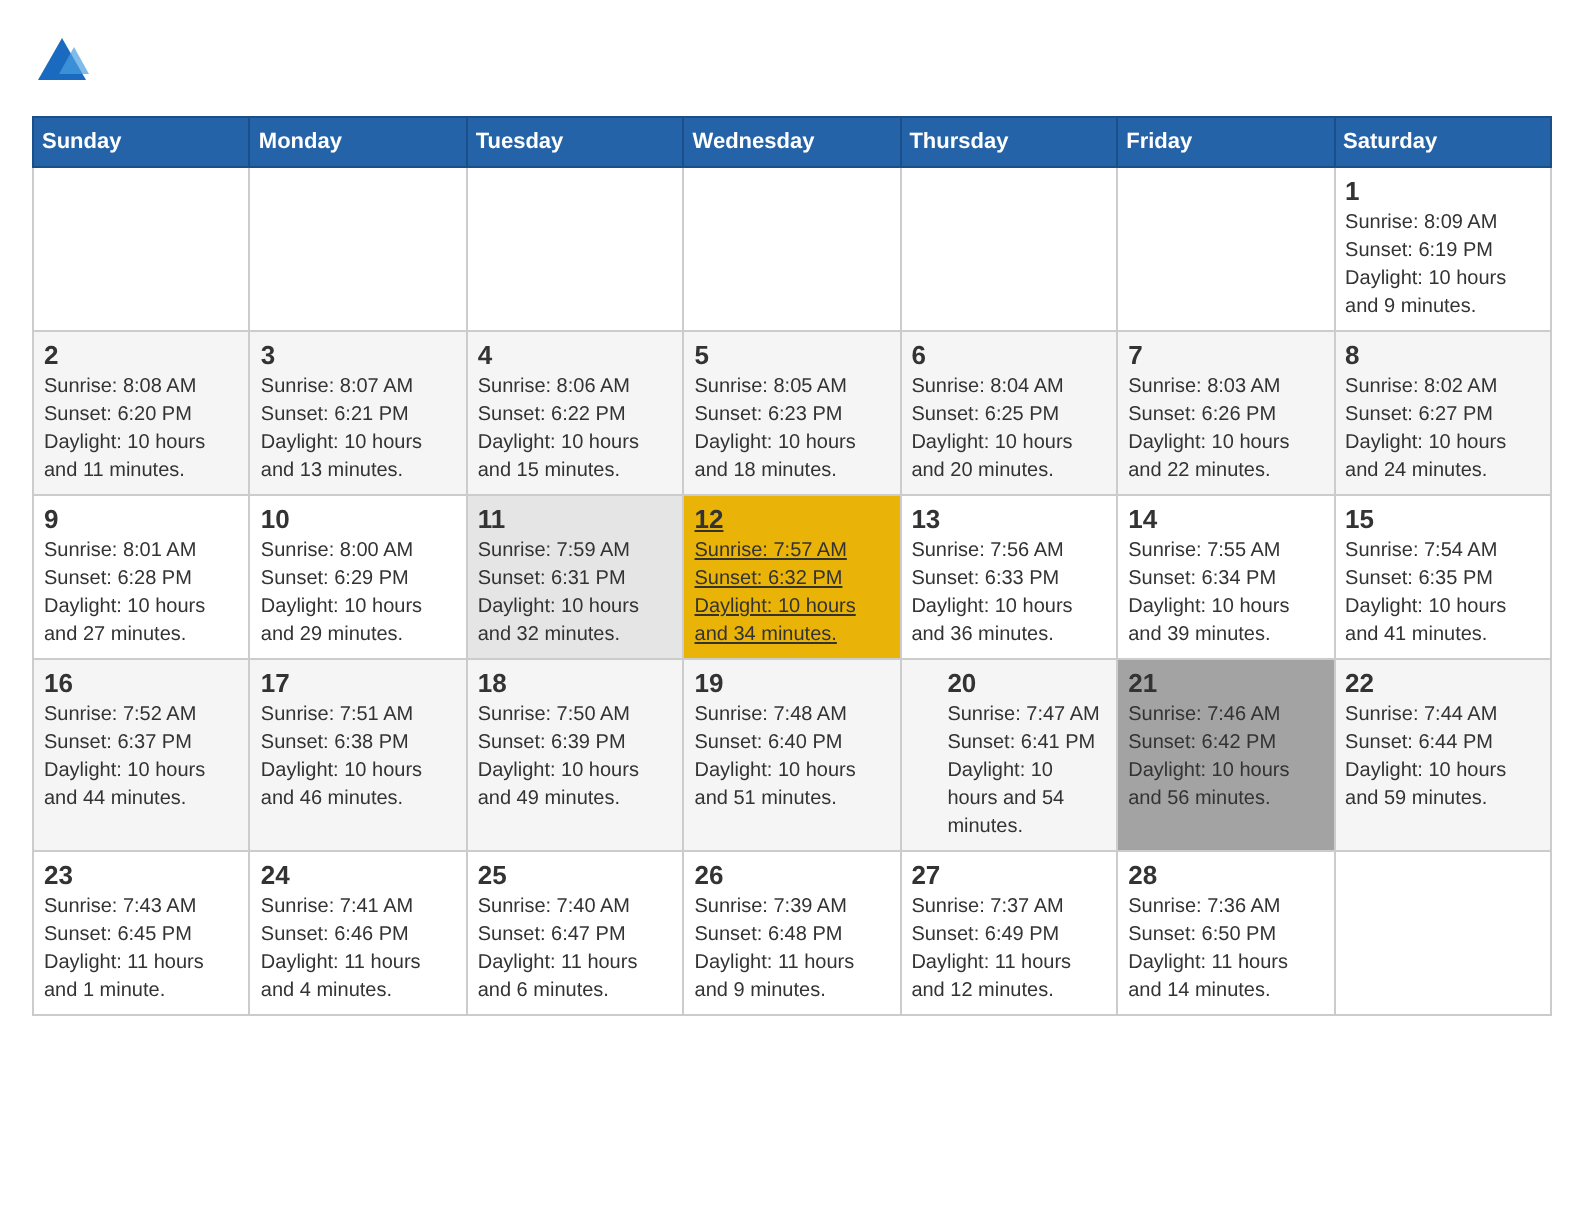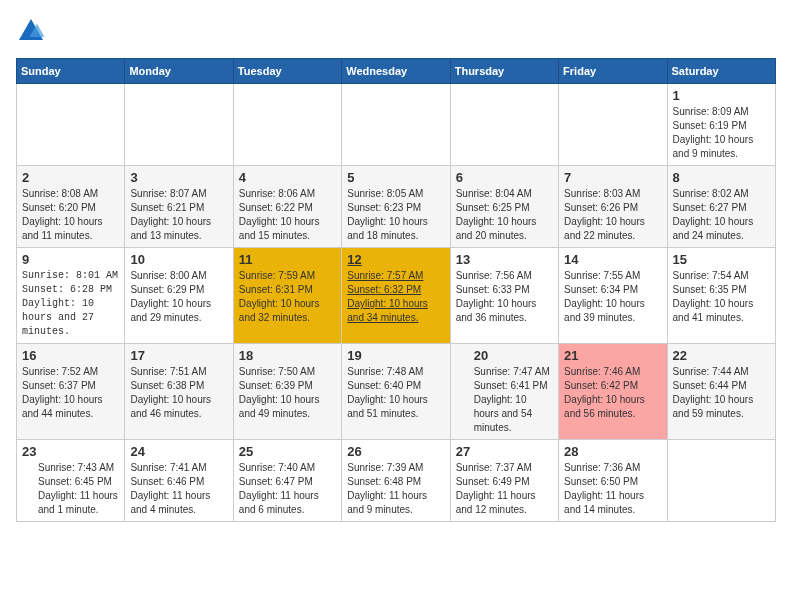--- a/index.html
+++ b/index.html
@@ -183,31 +183,31 @@
         <td style="background-color: rgb(245, 245, 245);">
           <span class="day-num">8</span>
           <div class="day-info" style="white-space: pre-line;">Sunrise: 8:02 AM
 Sunset: 6:27 PM
 Daylight: 10 hours and 24 minutes.</div>
         </td>
       </tr>
       <tr>
         <td style="background-color: rgb(255, 255, 255);">
           <span class="day-num">9</span>
-          <div class="day-info" style="white-space: pre-line; font-family: Liberation Mono, monospace;">Sunrise: 8:01 AM
+          <div class="day-info" style="white-space: pre-line;">Sunrise: 8:01 AM
 Sunset: 6:28 PM
 Daylight: 10 hours and 27 minutes.</div>
         </td>
         <td style="background-color: rgb(255, 255, 255);">
           <span class="day-num">10</span>
           <div class="day-info" style="white-space: pre-line;">Sunrise: 8:00 AM
 Sunset: 6:29 PM
 Daylight: 10 hours and 29 minutes.</div>
         </td>
-        <td style="background-color: #eab308;">
+        <td style="background-color: #e5e5e5;">
           <span class="day-num">11</span>
           <div class="day-info" style="white-space: pre-line;">Sunrise: 7:59 AM
 Sunset: 6:31 PM
 Daylight: 10 hours and 32 minutes.</div>
         </td>
         <td style="background-color: #eab308; text-decoration: underline;">
           <span class="day-num">12</span>
           <div class="day-info" style="white-space: pre-line;">Sunrise: 7:57 AM
 Sunset: 6:32 PM
 Daylight: 10 hours and 34 minutes.</div>
@@ -255,37 +255,37 @@
           <div class="day-info" style="white-space: pre-line;">Sunrise: 7:48 AM
 Sunset: 6:40 PM
 Daylight: 10 hours and 51 minutes.</div>
         </td>
         <td style="background-color: rgb(245, 245, 245); padding-left: 23px;">
           <span class="day-num">20</span>
           <div class="day-info" style="white-space: pre-line;">Sunrise: 7:47 AM
 Sunset: 6:41 PM
 Daylight: 10 hours and 54 minutes.</div>
         </td>
-        <td style="background-color: #fca5a5;">
+        <td style="background-color: #a3a3a3;">
           <span class="day-num">21</span>
           <div class="day-info" style="white-space: pre-line;">Sunrise: 7:46 AM
 Sunset: 6:42 PM
 Daylight: 10 hours and 56 minutes.</div>
         </td>
         <td style="background-color: rgb(245, 245, 245);">
           <span class="day-num">22</span>
           <div class="day-info" style="white-space: pre-line;">Sunrise: 7:44 AM
 Sunset: 6:44 PM
 Daylight: 10 hours and 59 minutes.</div>
         </td>
       </tr>
       <tr>
         <td style="background-color: rgb(255, 255, 255);">
           <span class="day-num">23</span>
-          <div class="day-info" style="white-space: pre-line; margin-left: 16px;">Sunrise: 7:43 AM
+          <div class="day-info" style="white-space: pre-line;">Sunrise: 7:43 AM
 Sunset: 6:45 PM
 Daylight: 11 hours and 1 minute.</div>
         </td>
         <td style="background-color: rgb(255, 255, 255);">
           <span class="day-num">24</span>
           <div class="day-info" style="white-space: pre-line;">Sunrise: 7:41 AM
 Sunset: 6:46 PM
 Daylight: 11 hours and 4 minutes.</div>
         </td>
         <td style="background-color: rgb(255, 255, 255);">

